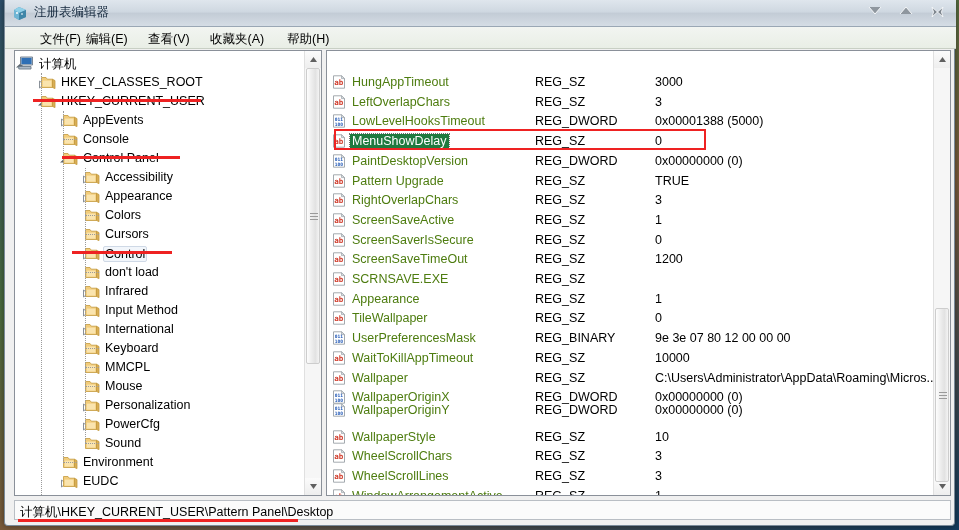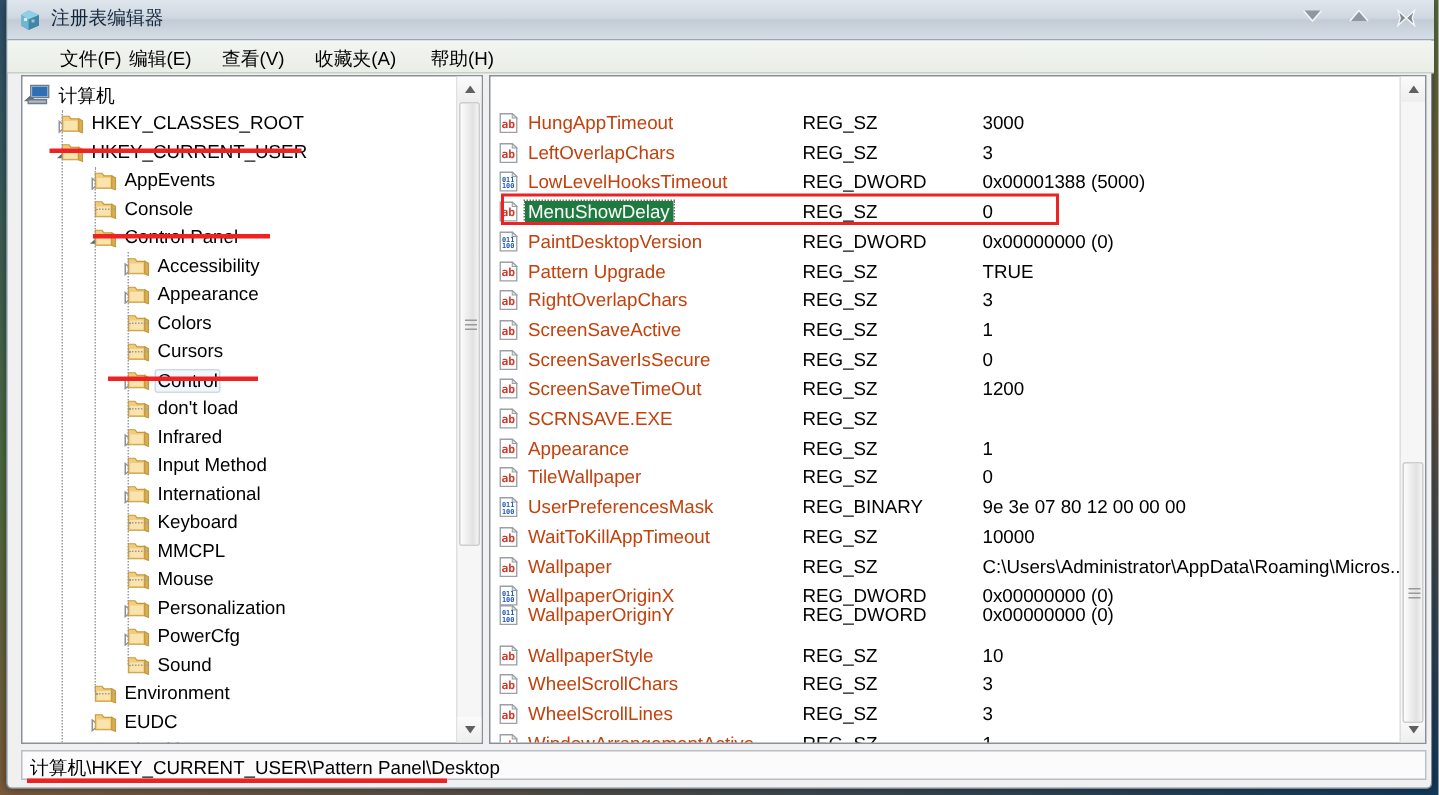--- a/index.html
+++ b/index.html
@@ -198,21 +198,21 @@
   }
   .licon {
     position: absolute;
     left: 5px; top: 3px;
     width: 14px; height: 14px;
   }
   .lname {
     position: absolute;
     left: 23px; top: 3px;
     font-size: 12.5px;
-    color: #c2410c;
+    color: #4d7c0f;
     padding: 0 2px;
   }
   .ltype {
     position: absolute;
     left: 208px; top: 3px;
     font-size: 12.5px;
     color: #000;
   }
   .ldata {
     position: absolute;

